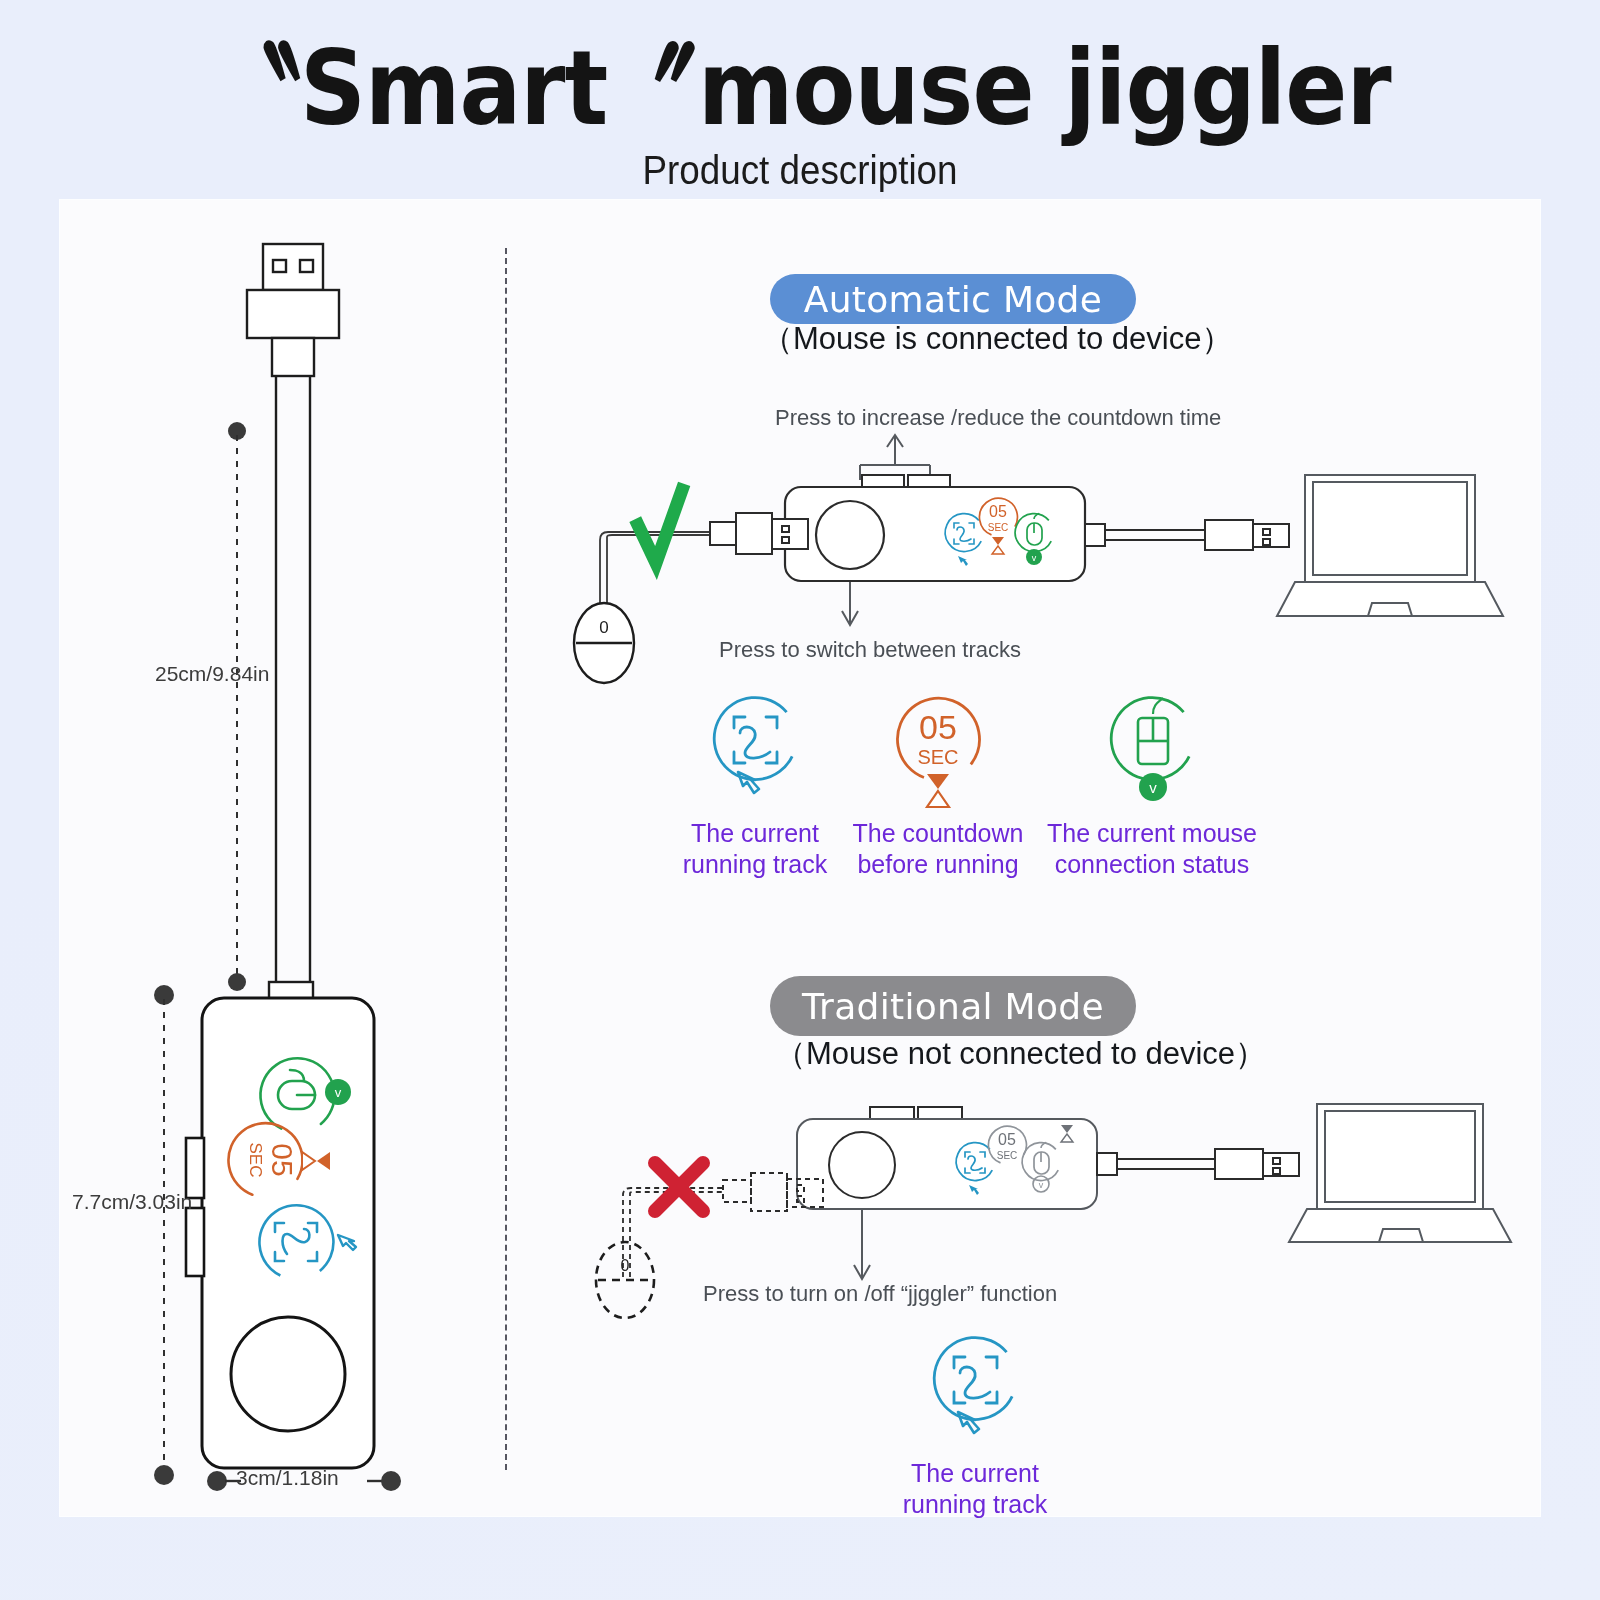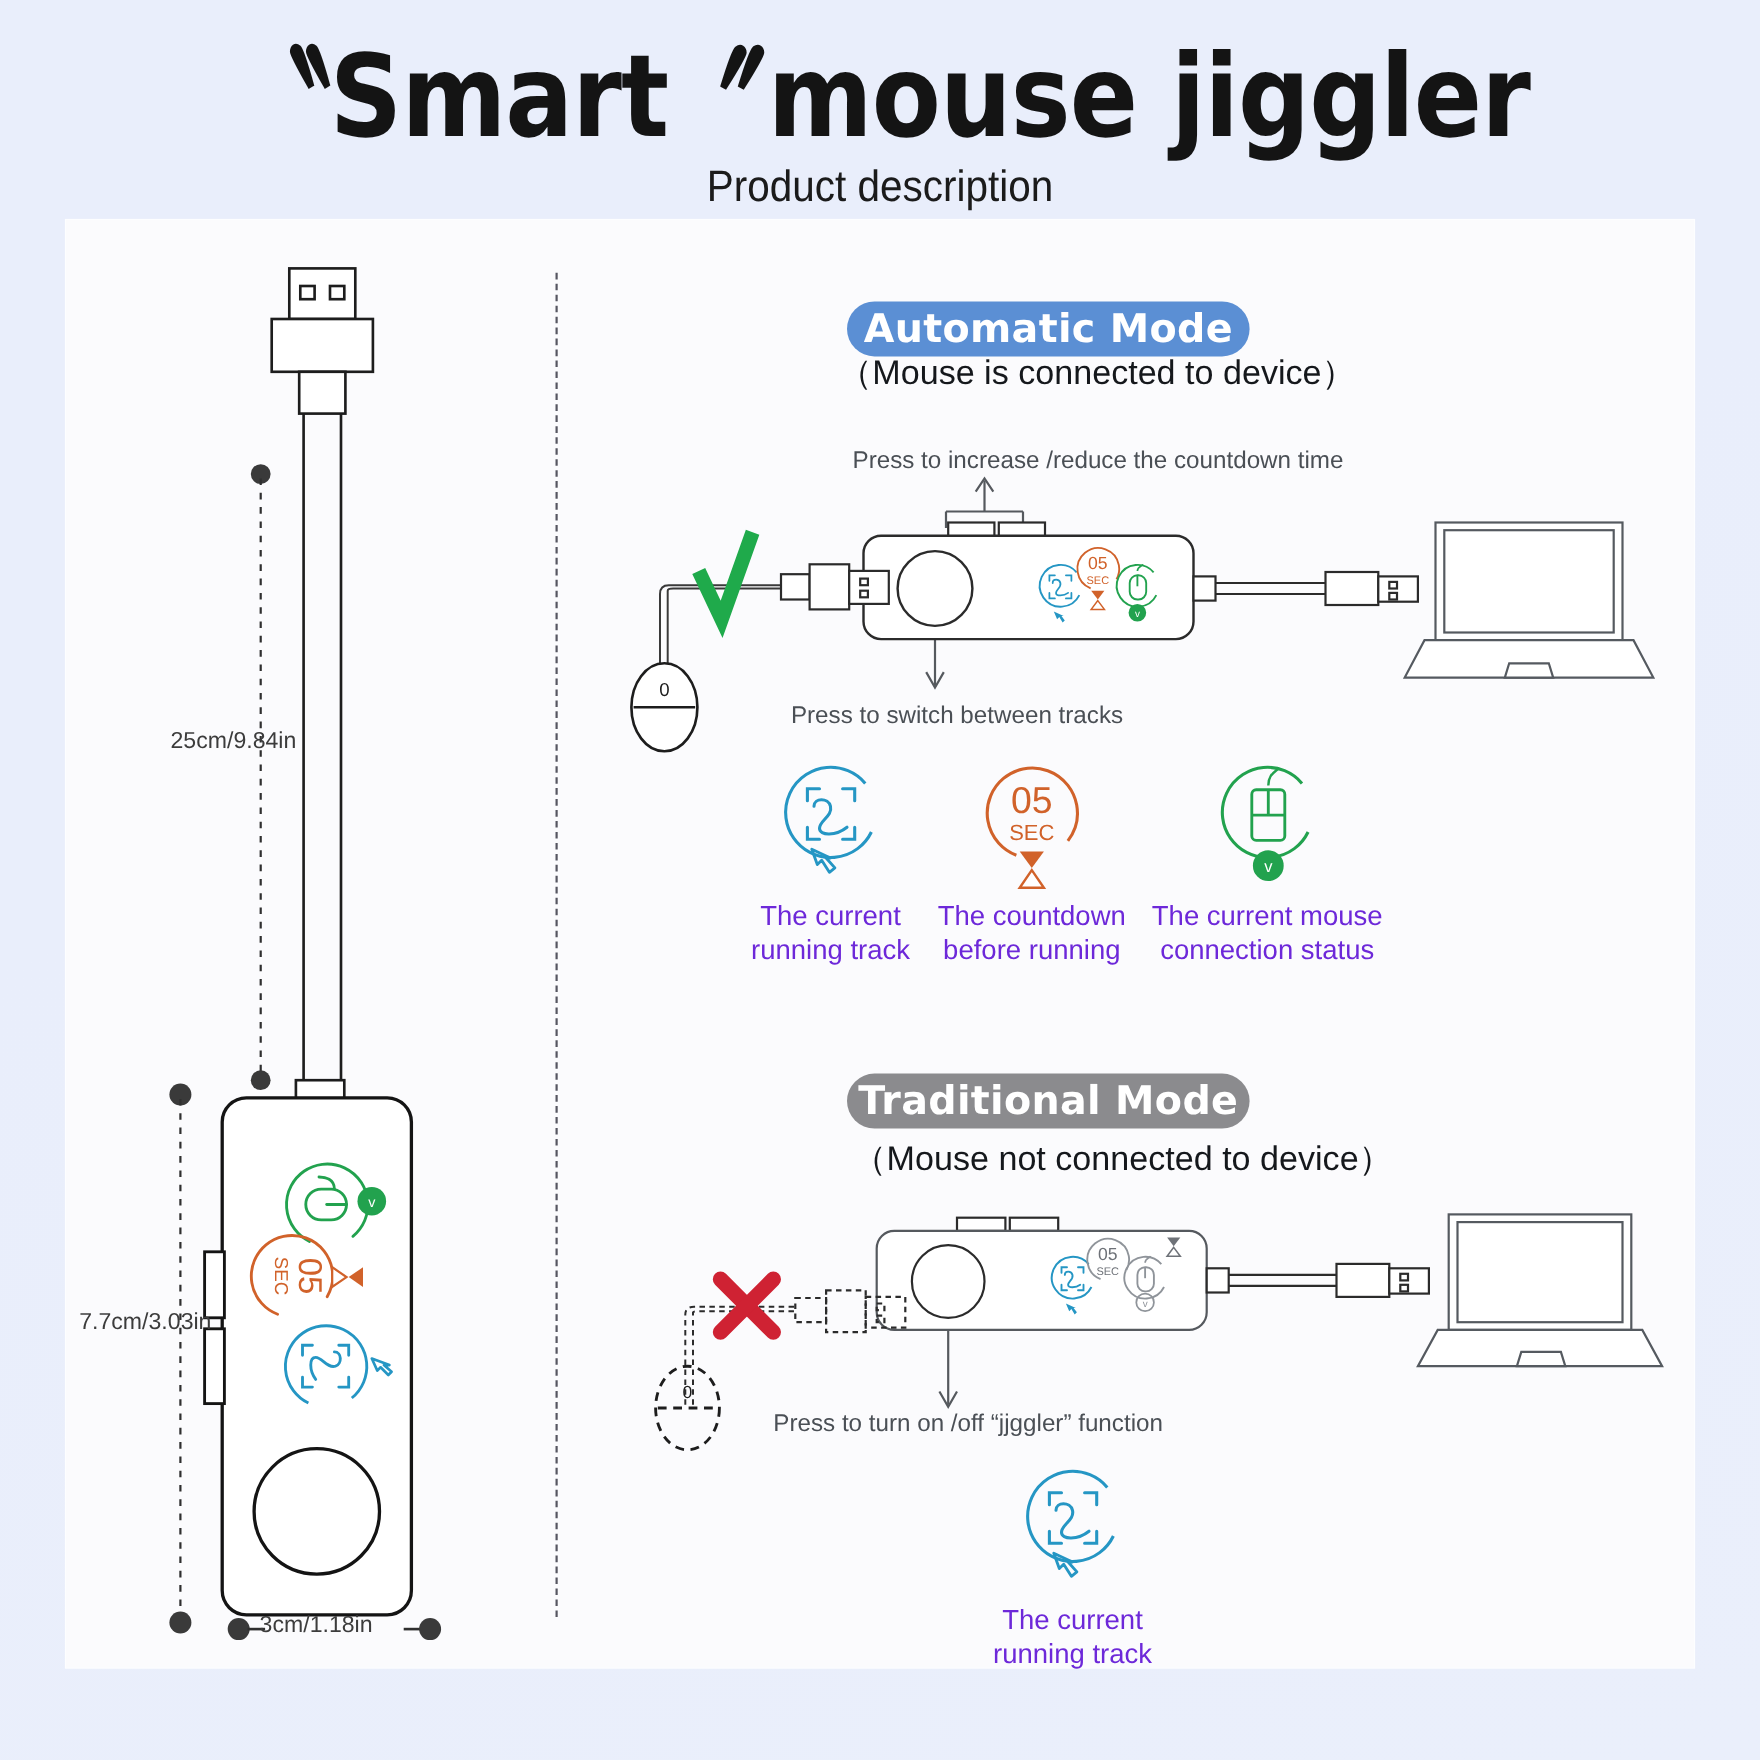--- a/index.html
+++ b/index.html
@@ -53,21 +53,21 @@
   
   .lbl { position: absolute; color: #4a4f55; font-size: 22px; white-space: nowrap; }
   .dim-label { position: absolute; color: #3c3c3c; font-size: 21px; white-space: nowrap; }
 
   
   .mode-badge {
     position: absolute;
     border-radius: 40px;
     color: #ffffff;
     font-family: "DejaVu Sans", sans-serif;
-    font-weight: bold;
+    font-weight: normal;
     font-size: 36px;
     display: flex; align-items: center; justify-content: center;
     letter-spacing: 0.3px;
   }
   .mode-sub {
     position: absolute;
     font-size: 31px;
     color: #15181c;
     white-space: nowrap;
   }
@@ -333,21 +333,21 @@
           <text x="46" y="99" font-size="15" fill="#ffffff" text-anchor="middle" font-family="Liberation Sans, sans-serif">v</text>
         </g>
       </svg>
     </div>
     <div class="legend-text" style="margin-top:24px;">
       <div>The current mouse</div>
       <div>connection status</div>
     </div>
   </div>
 
-  <div class="mode-badge" style="left:770px; top:976px; width:366px; height:50px; background:#8b8b8e;">Traditional Mode</div>
+  <div class="mode-badge" style="left:770px; top:976px; width:366px; height:60px; background:#8b8b8e;">Traditional Mode</div>
   <div class="mode-sub" style="left:775px; top:1033px;">（Mouse not connected to device）</div>
 
   <div class="lbl" style="left:703px; top:1281px;">Press to turn on /off  “jjggler”  function</div>
 
   <svg class="abs-svg" style="left:575px; top:1095px;" width="870" height="230" viewBox="0 0 870 230">
 
     <g stroke="#55595e" stroke-width="2" fill="none">
       <line x1="287" y1="103" x2="287" y2="182"></line>
       <path d="M279 170 L287 184 L295 170"></path>
     </g>

